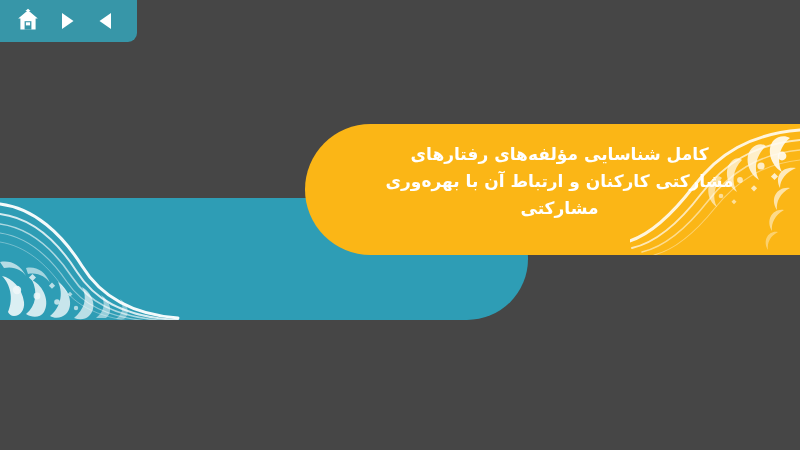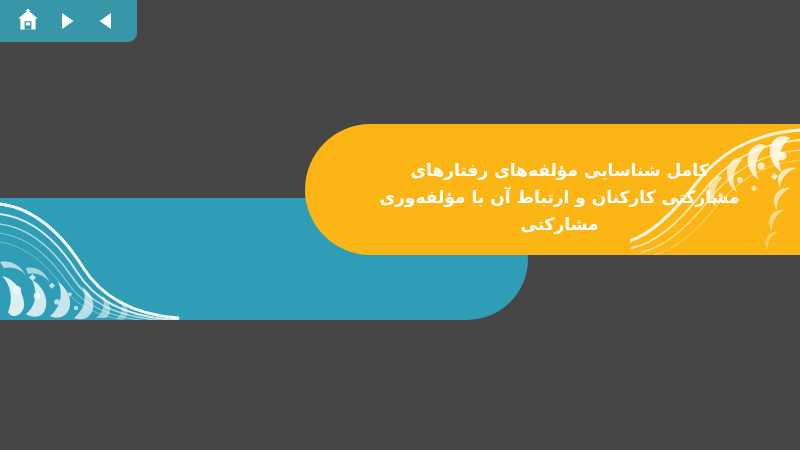--- a/index.html
+++ b/index.html
@@ -61,21 +61,21 @@
   }
   .band-teal .orn{
     position:absolute;left:60px;bottom:0;
     width:180px;height:122px;
     pointer-events:none;
   }
 
   
   .title{
     position:absolute;
-    left:305px;top:140px;
+    left:305px;top:124px;
     width:495px;height:115px;
     z-index:5;
     display:flex;
     flex-direction:column;
     align-items:center;
     justify-content:center;
     box-sizing:border-box;
     padding:4px 4px 4px 18px;
     direction:rtl;
     pointer-events:none;
@@ -184,17 +184,17 @@
           <path d="M160,64 C150,69 146,78 147,86 C139,74 148,62 160,64 Z" opacity=".65"></path>
           <path d="M154,86 C145,91 141,99 142,107 C135,96 143,84 154,86 Z" opacity=".52"></path>
           <path d="M148,108 C140,112 137,119 138,126 C132,116 139,106 148,108 Z" opacity=".4"></path>
         </g>
       </svg>
     </span>
   </div>
 
   <div class="title">
     <div class="ln">کامل شناسایی مؤلفه‌های رفتارهای</div>
-    <div class="ln">مشارکتی کارکنان و ارتباط آن با مؤلفه‌وری</div>
+    <div class="ln">مشارکتی کارکنان و ارتباط آن با بهره‌وری</div>
     <div class="ln">مشارکتی</div>
   </div>
 
 </div>
 
 </body></html>

